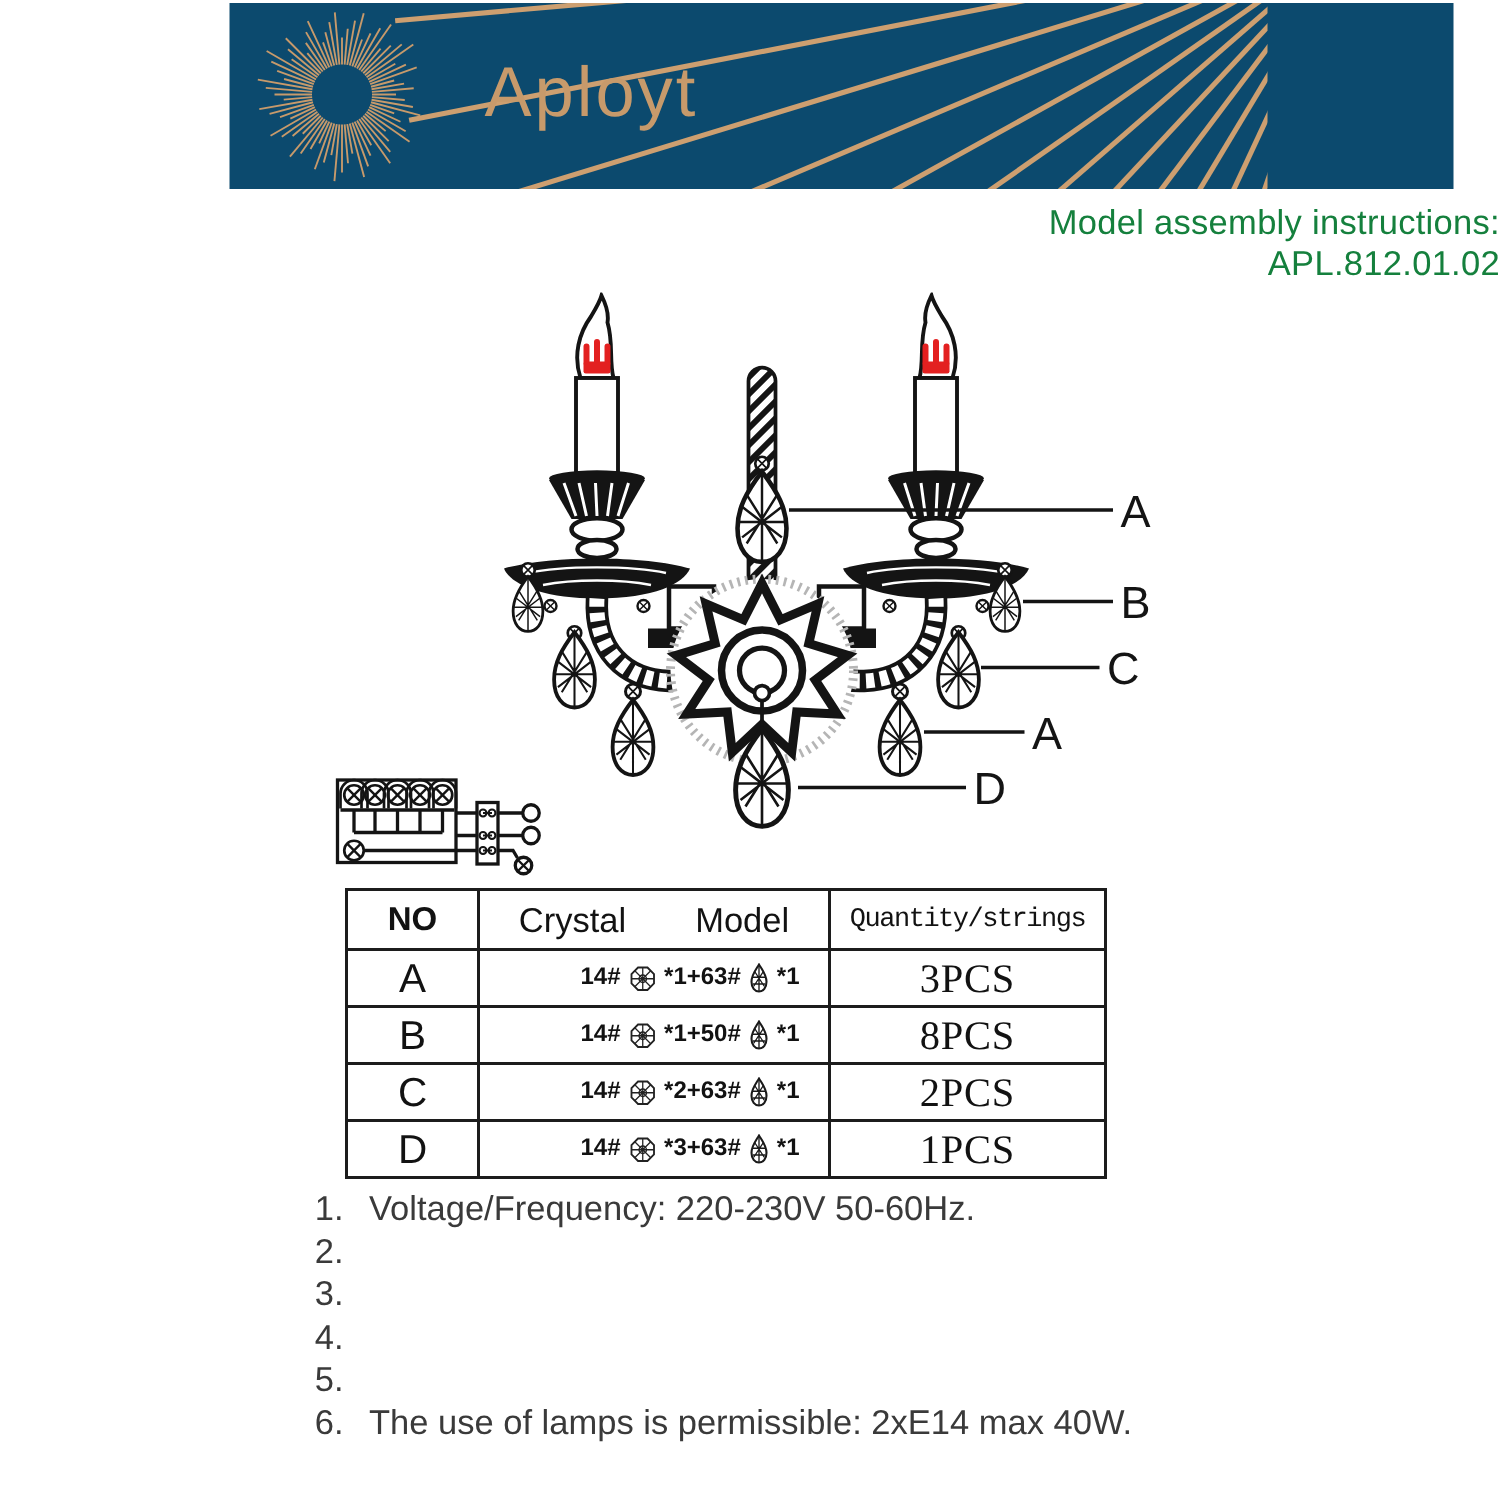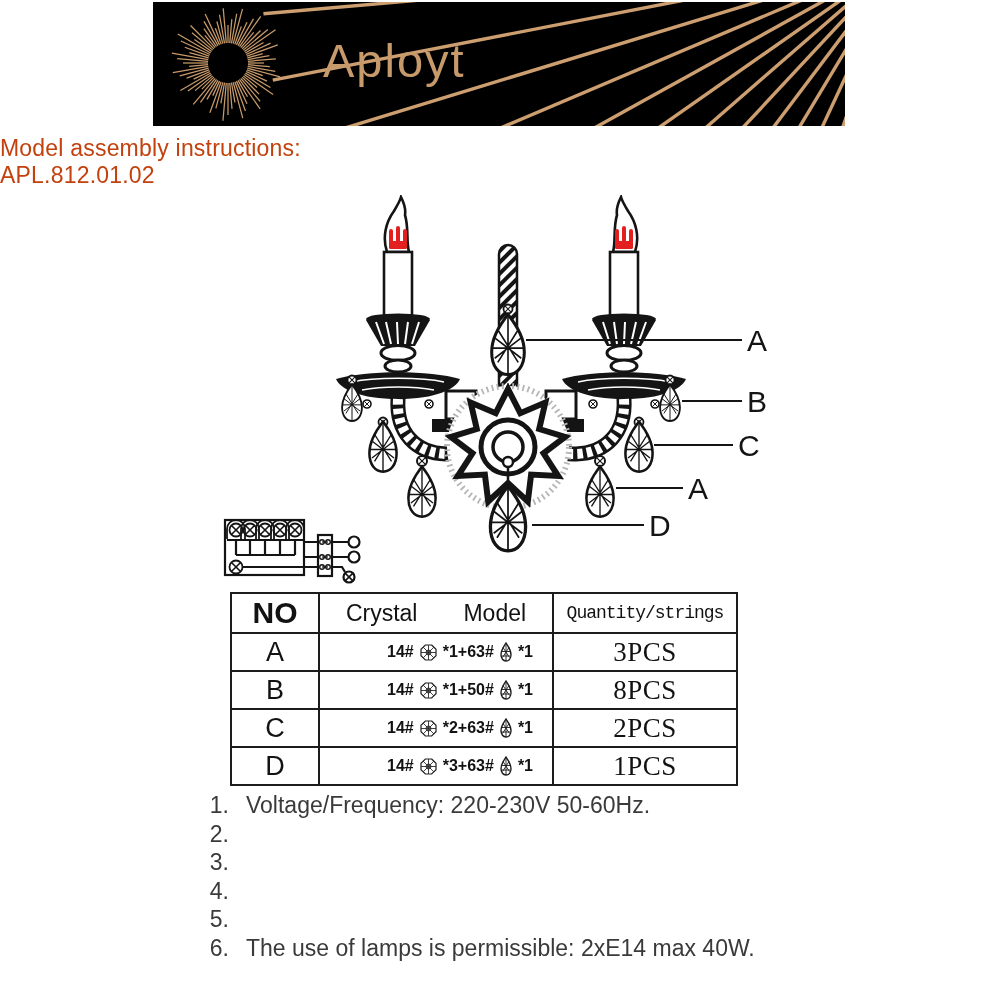--- a/index.html
+++ b/index.html
@@ -3,49 +3,49 @@
 <meta charset="utf-8">
 <style>
   html,body { margin:0; padding:0; }
   body {
     width:1000px; height:1000px; position:relative; background:#ffffff;
     font-family:"Liberation Sans", sans-serif; overflow:hidden;
   }
 
   
   .banner {
-    position:absolute; left:153px; top:2px; width:692px; height:124px;
-    background:#000000; overflow:hidden;
+    position:absolute; left:153px; top:2px; width:816px; height:124px;
+    background:#0c4a6e; overflow:hidden;
   }
   .banner svg { position:absolute; left:0; top:0; }
   .brand {
     position:absolute; left:170px; top:31px;
     font-size:47px; letter-spacing:2px; color:#c79a6b;
   }
 
   
-  .title-wrap { position:absolute; left:0; top:135px; width:1000px; text-align:left; color:#c2410c; }
+  .title-wrap { position:absolute; left:0; top:135px; width:1000px; text-align:right; color:#15803d; }
   .title-line { font-size:23px; line-height:27px; letter-spacing:0.2px; }
 
   
   #chandelier { position:absolute; left:270px; top:195px; }
   #chandelier text { font-family:"Liberation Sans",sans-serif; font-size:30px; fill:#141414; }
   #wiring { position:absolute; left:215px; top:505px; }
 
   
   table.parts {
     position:absolute; left:230px; top:592px; width:506px;
     border-collapse:collapse; table-layout:fixed; color:#121212; background:#fff;
   }
   table.parts th, table.parts td {
     border:2.5px solid #1c1c1c; text-align:center; vertical-align:middle; padding:0;
   }
   table.parts thead tr { height:40px; }
   table.parts tbody tr { height:38px; }
-  th.h-no { font-size:30px; font-weight:bold;margin-top:12px; }
+  th.h-no { font-size:22px; font-weight:bold;margin-top:12px; }
   th.h-crystal { font-family:Liberation Sans, sans-serif; font-weight:normal; font-size:23px;margin-left:19px; }
   th.h-crystal .gap { display:inline-block; width:46px; }
   th.h-qty { font-family:"Liberation Mono",monospace; font-weight:normal; font-size:18px; letter-spacing:-1px; }
   td.c-no { font-size:27px; }
   td.c-spec { font-size:16px; font-weight:bold; }
   td.c-spec .spec-line { display:inline-flex; align-items:center; justify-content:center; gap:5px;margin-left:48px; }
   td.c-spec svg { display:block; }
   td.c-qty { font-family:"Liberation Serif",serif; font-size:27px; letter-spacing:0.5px; }
 
   

